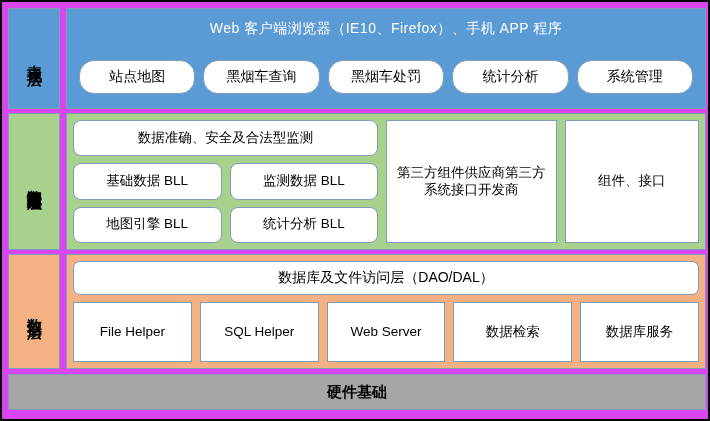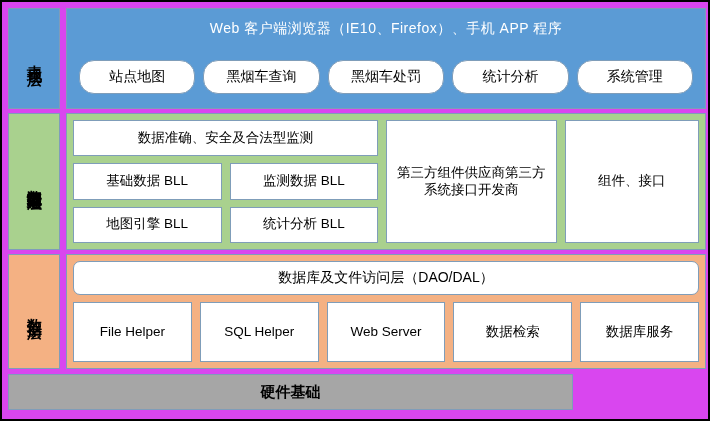--- a/index.html
+++ b/index.html
@@ -123,21 +123,21 @@
     padding: 6px;
     flex-direction: row;
     gap: 8px;
   }
   #logic-left-group {
     flex: 1.52;
     display: flex;
     flex-direction: column;
     gap: 7px;
   }
-  #logic-left-group .wbox { font-size: 13.5px; }
+  #logic-left-group .wbox { font-size: 13.5px; border-radius: 8px; }
   .logic-row-full { flex: 1; }
   .logic-row-split { flex: 1; display: flex; gap: 8px; }
   .logic-row-split .wbox { flex: 1; }
   #logic-third-party {
     flex: 0.78;
     font-size: 13.5px;
     padding: 0 6px;
     font-family: Liberation Serif, serif;
   }
   #logic-components {
@@ -176,21 +176,21 @@
   #data-boxes .wbox {
     flex: 1;
     font-size: 13.5px;
   }
 
   
   #hardware-bar {
     position: absolute;
     left: 6px;
     top: 372px;
-    width: 565px;
+    width: 698px;
     height: 36px;
     box-sizing: border-box;
     background: #a6a6a6;
     border: 1px solid #7f9db9;
     display: flex;
     align-items: center;
     justify-content: center;
     font-size: 15px;
     font-weight: bold;
     color: #000000;

